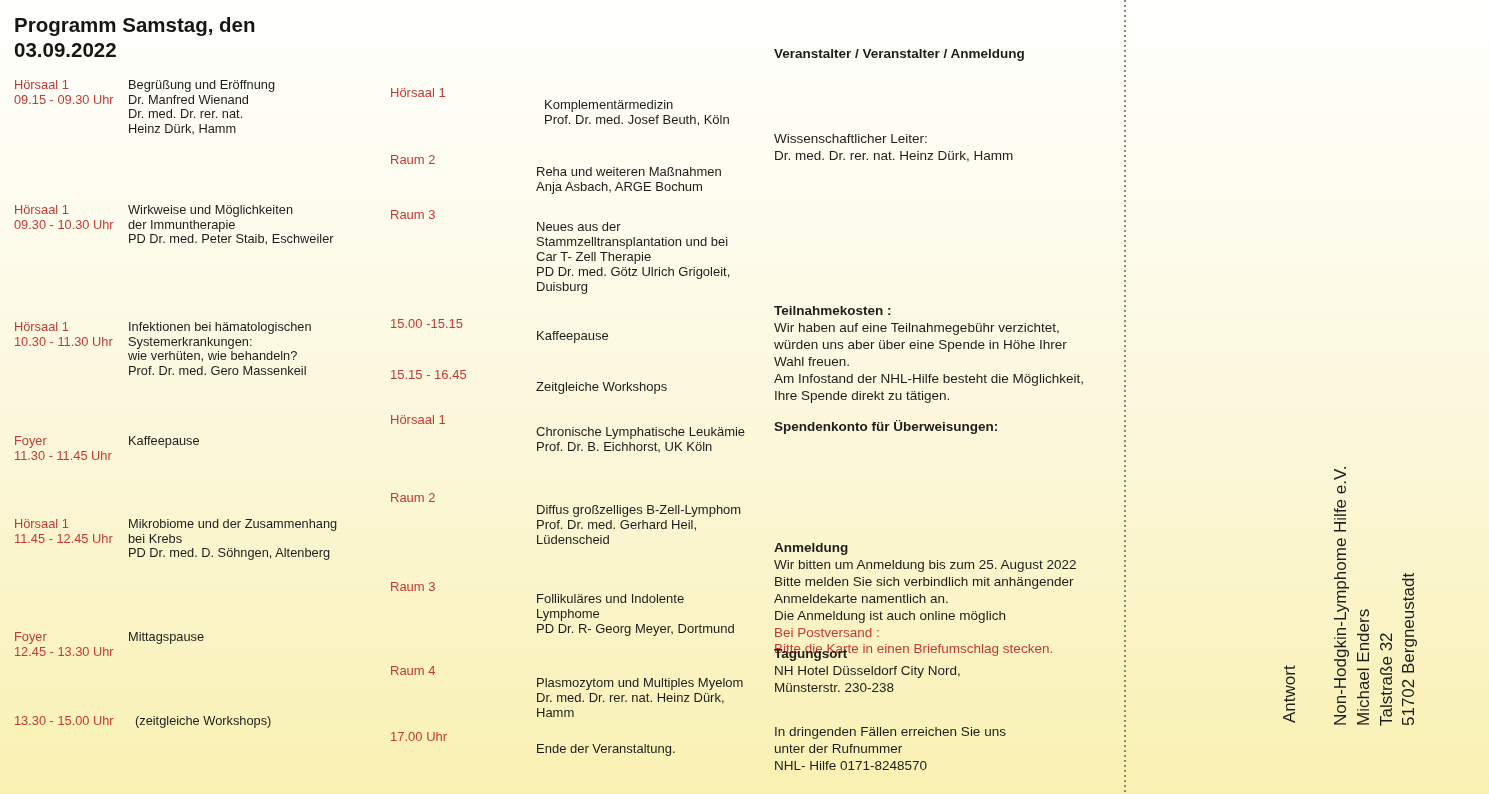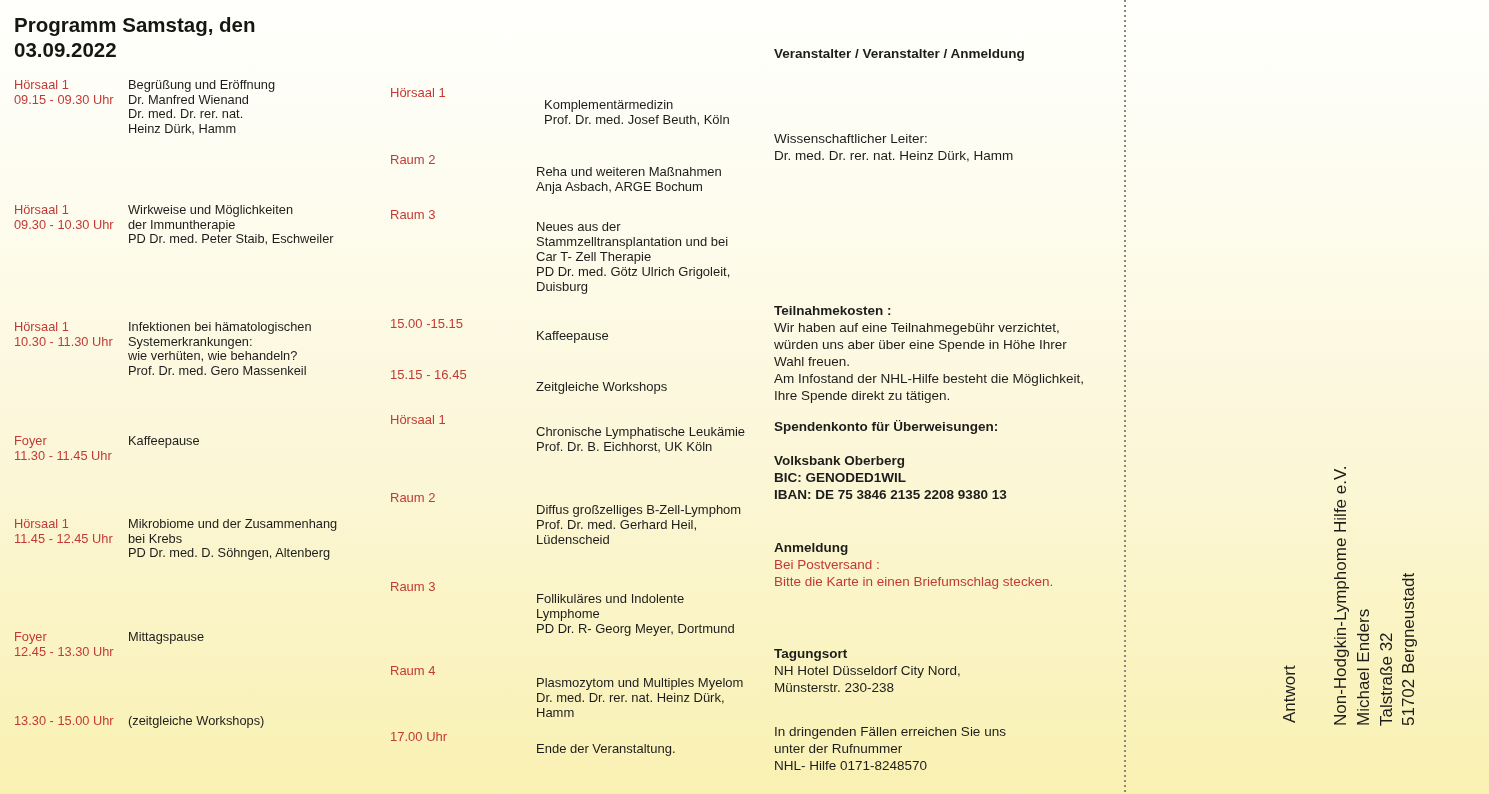--- a/index.html
+++ b/index.html
@@ -12,21 +12,21 @@
   }
   .ml{white-space:pre-line;}
   .title{
     position:absolute;left:14px;top:12px;
     font-size:20.5px;font-weight:bold;line-height:25px;color:#161614;
   }
   
   .e{position:absolute;left:0;width:380px;font-size:12.8px;line-height:14.6px;}
   .e .meta{position:absolute;left:14px;top:0;width:112px;}
   .e .desc{position:absolute;left:128px;top:0;width:262px;}
-  .e.no-room .desc{top:0;}
+  .e.no-room .desc{top:0;margin-left:7px;}
   
   .m{position:absolute;left:0;width:420px;font-size:13px;line-height:15px;}
   .m .label{position:absolute;left:390px;top:0;width:105px;}
   .m .desc{position:absolute;left:500px;top:12px;width:280px;margin-left:36px;}
   
   .blk{position:absolute;left:774px;width:345px;font-size:13.5px;line-height:16.9px;}
   .b{font-weight:bold;}
   .red{color:#c23a34;}
   
   .divider{
@@ -168,25 +168,26 @@
 Dr. med. Dr. rer. nat. Heinz Dürk, Hamm</div>
   <div class="blk b" style="top:419px">Spendenkonto für Überweisungen:</div>
   <div class="blk" style="top:303px">
     <div class="b">Teilnahmekosten :</div>
     <div class="ml">Wir haben auf eine Teilnahmegebühr verzichtet,
 würden uns aber über eine Spende in Höhe Ihrer
 Wahl freuen.
 Am Infostand der NHL-Hilfe besteht die Möglichkeit,
 Ihre Spende direkt zu tätigen.</div>
   </div>
-  <div class="blk b ml" style="top:453px">Volksbank Oberberg
-BIC: GENODED1WIL
-IBAN: DE 75 3846 2135 2208 9380 13</div>
   <div class="blk" style="top:540px">
     <div class="b">Anmeldung</div>
+    <div class="ml">Wir bitten um Anmeldung bis zum 25. August 2022
+Bitte melden Sie sich verbindlich mit anhängender
+Anmeldekarte namentlich an.
+Die Anmeldung ist auch online möglich</div>
     <div class="ml red">Bei Postversand :
 Bitte die Karte in einen Briefumschlag stecken.</div>
   </div>
   <div class="blk" style="top:646px">
     <div class="b">Tagungsort</div>
     <div class="ml">NH Hotel Düsseldorf City Nord,
 Münsterstr. 230-238</div>
   </div>
   <div class="blk ml" style="top:724px">In dringenden Fällen erreichen Sie uns
 unter der Rufnummer

